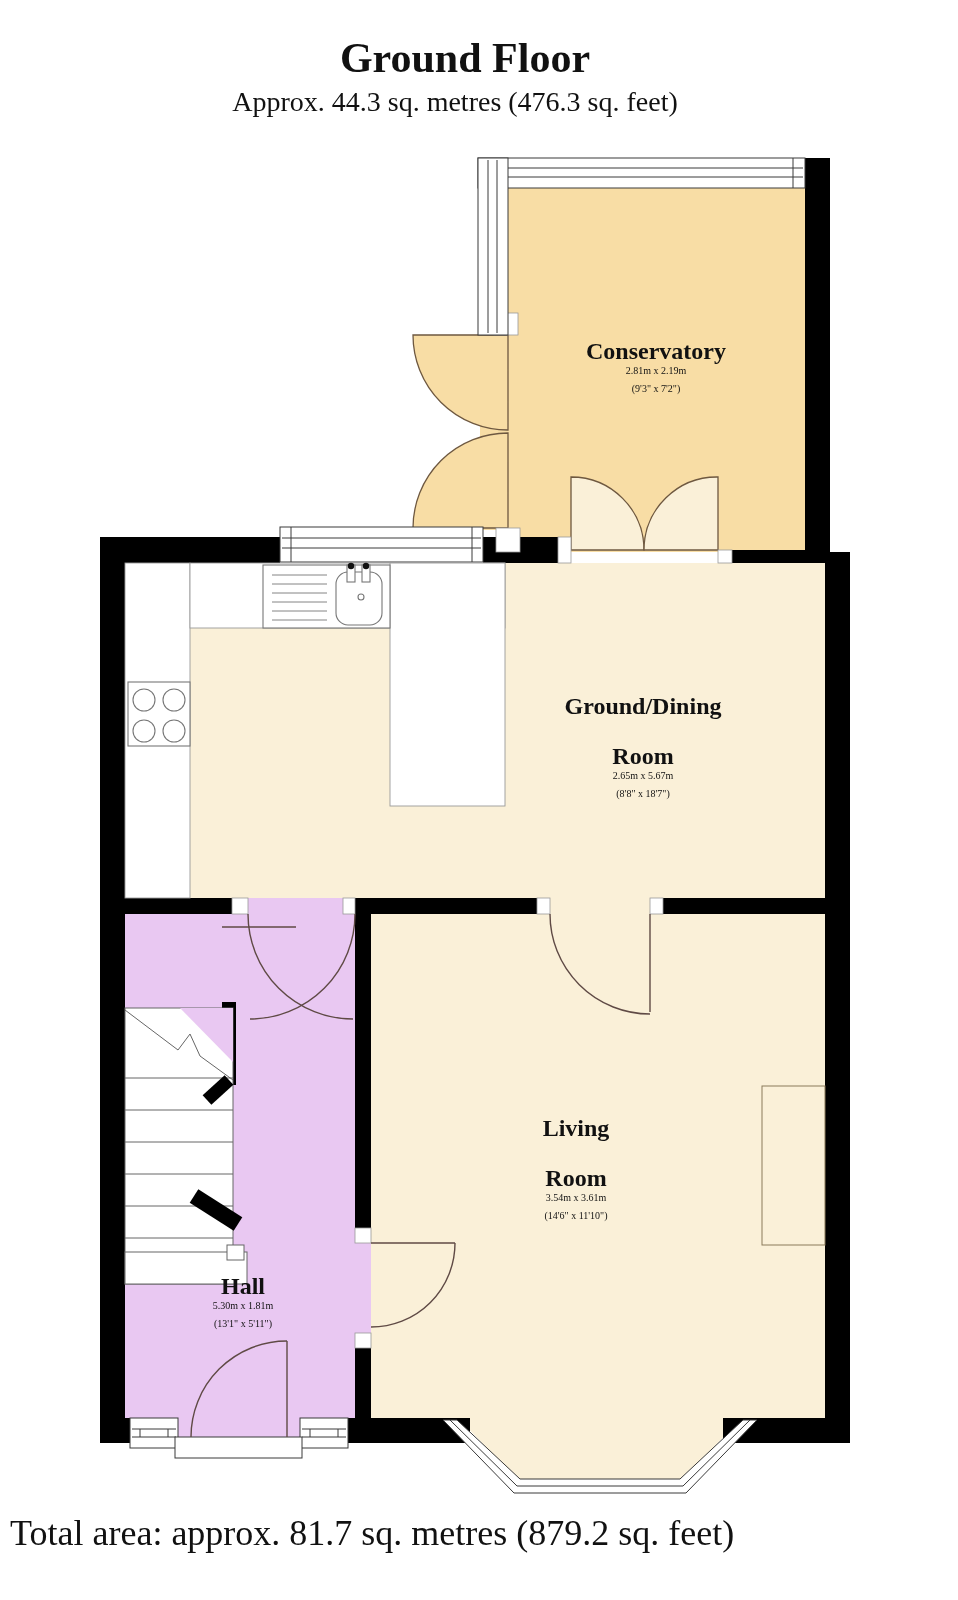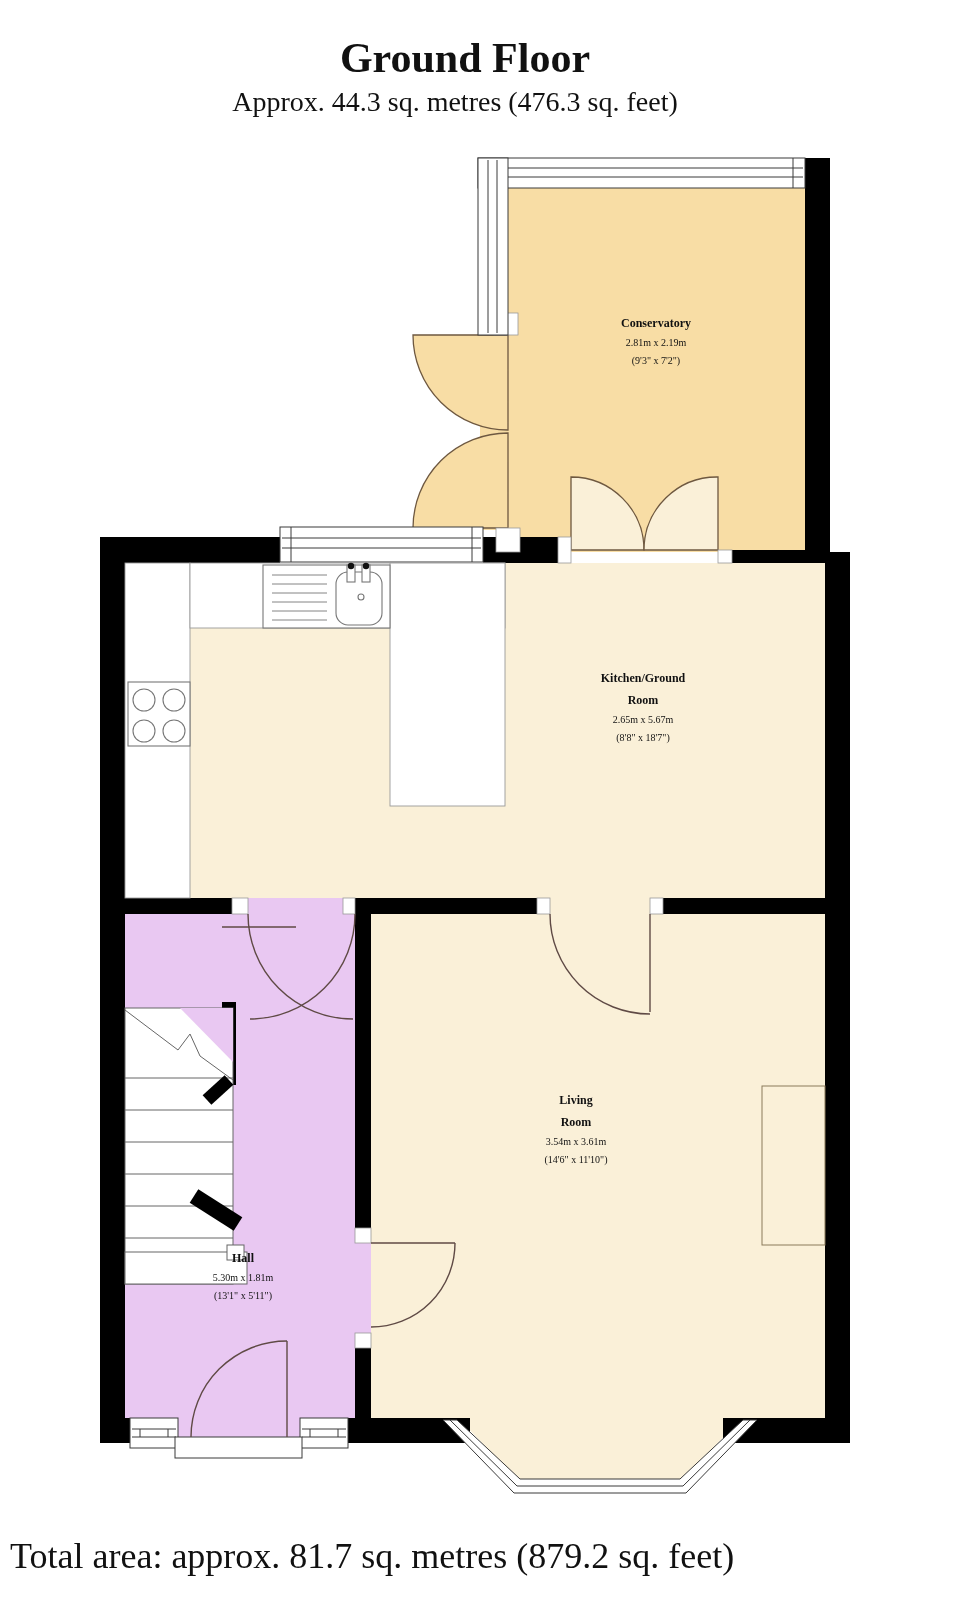--- a/index.html
+++ b/index.html
@@ -3,23 +3,23 @@
 <meta charset="utf-8">
 <style>
   html,body{margin:0;padding:0;background:#fff;}
   .stage{position:relative;width:958px;height:1600px;background:#fff;overflow:hidden;
          font-family:Liberation Serif, serif;color:#111;}
   .plan-svg{position:absolute;left:0;top:0;}
   .page-title{position:absolute;left:465px;top:34px;transform:translateX(-50%);
               font-size:42px;font-weight:bold;white-space:nowrap;}
   .page-subtitle{position:absolute;left:455px;top:86px;transform:translateX(-50%);
               font-size:28px;white-space:nowrap;}
-  .total-area{position:absolute;left:10px;top:1512px;font-size:36px;white-space:nowrap;margin-top:23px;}
+  .total-area{position:absolute;left:10px;top:1512px;font-size:36px;white-space:nowrap;}
   .room-label{position:absolute;transform:translateX(-50%);text-align:center;white-space:nowrap;}
-  .rname{font-size:12px;font-weight:bold;line-height:22px;}
+  .rname{font-size:24px;font-weight:bold;line-height:22px;margin-top:28px;}
   .rdim{font-size:10px;line-height:18px;}
   
   .f-cons{fill:#f8dda5;}
   .f-cream{fill:#faf0d8;}
   .f-hall{fill:#e9c8f2;}
   .wall{fill:#000;}
   .wall-line{stroke:#000;}
   .jamb{fill:#fff;stroke:#999;stroke-width:0.8;}
   .win{fill:#fff;stroke:#3a3a3a;stroke-width:1;}
   .win-line{stroke:#3a3a3a;stroke-width:1;fill:none;}
@@ -202,21 +202,21 @@
   <div class="page-title">Ground Floor</div>
   <div class="page-subtitle">Approx. 44.3 sq. metres (476.3 sq. feet)</div>
 
   <div class="room-label" style="left:656px;top:312px">
     <div class="rname">Conservatory</div>
     <div class="rdim">2.81m x 2.19m</div>
     <div class="rdim">(9'3" x 7'2")</div>
   </div>
 
   <div class="room-label" style="left:643px;top:667px">
-    <div class="rname">Kitchen/Ground</div>
+    <div class="rname">Ground/Dining</div>
     <div class="rname">Room</div>
     <div class="rdim">2.65m x 5.67m</div>
     <div class="rdim">(8'8" x 18'7")</div>
   </div>
 
   <div class="room-label" style="left:576px;top:1089px">
     <div class="rname">Living</div>
     <div class="rname">Room</div>
     <div class="rdim">3.54m x 3.61m</div>
     <div class="rdim">(14'6" x 11'10")</div>

